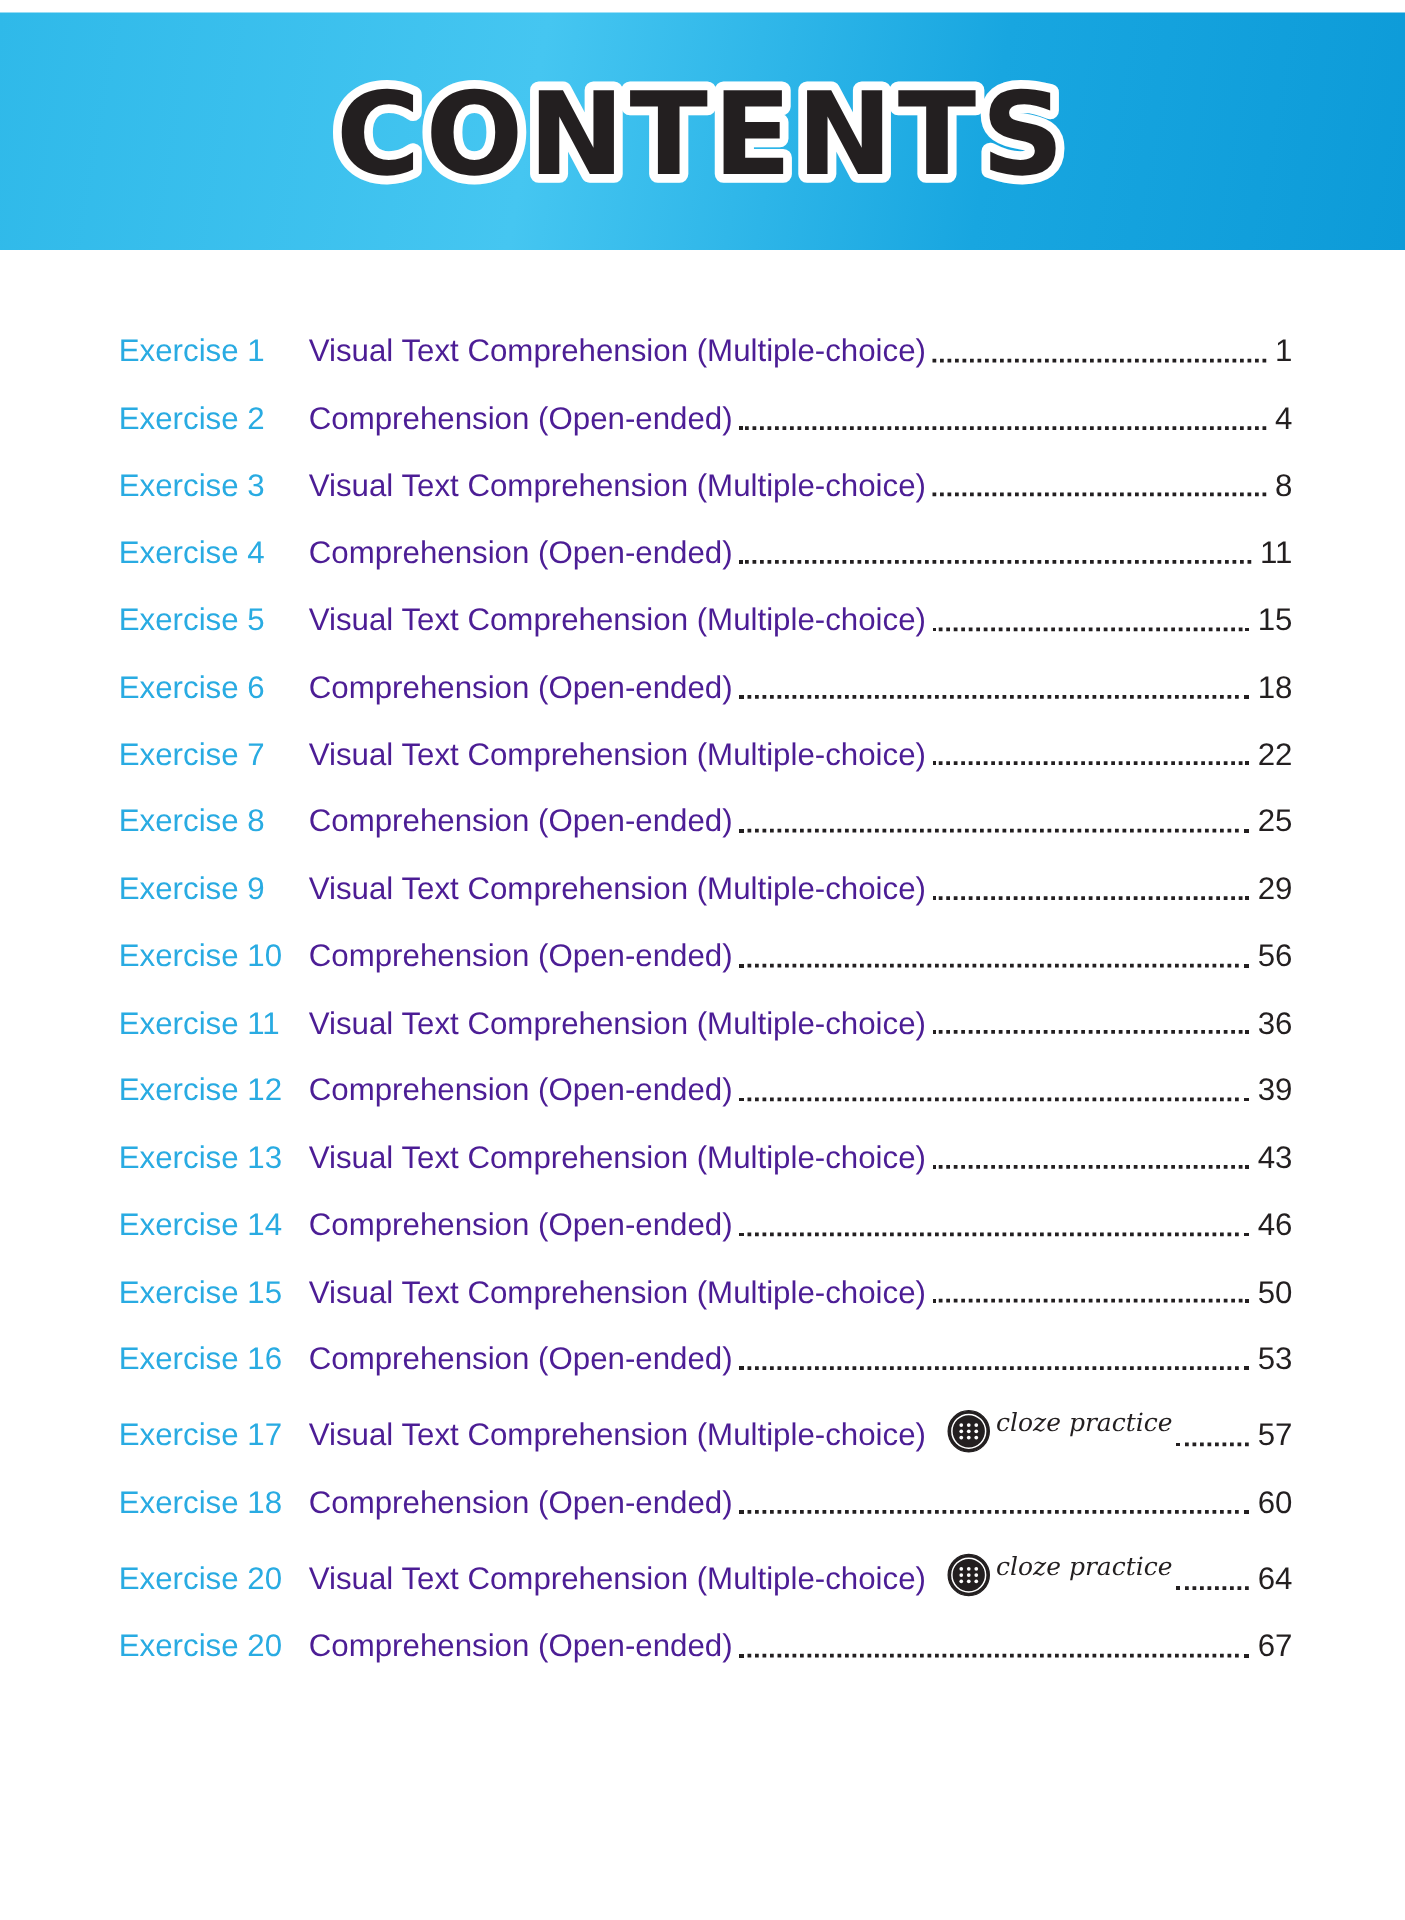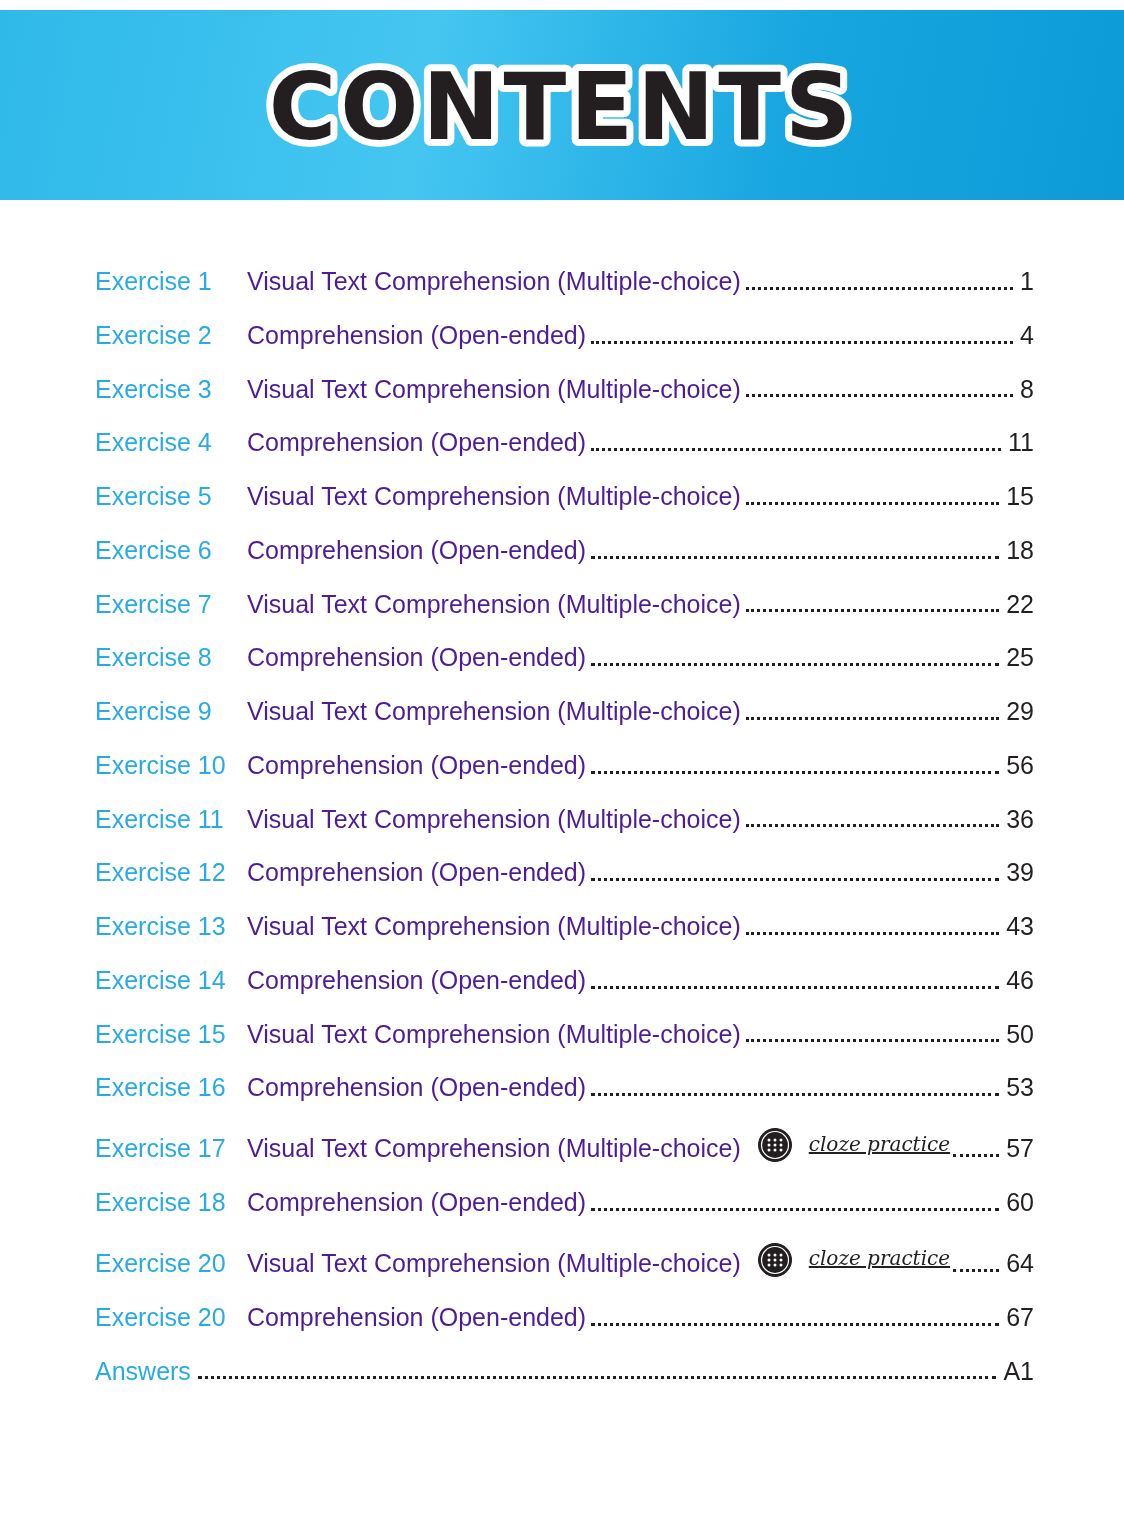--- a/index.html
+++ b/index.html
@@ -56,25 +56,24 @@
     margin:0 3px 6px 3px;
     height:0;
   }
   .pagenum{
     flex:0 0 auto;
     color:#231f20;
     padding-left:4px;
   }
   .badge{
     display:inline-flex;
-    align-items:center;
+    align-items:flex-start;
     margin-left:14px;
-    gap:16px;
+    gap:4px;
     flex:0 0 auto;
-    text-decoration:underline;
   }
   .badge-label{
     font-family:"DejaVu Serif", serif;
     font-style:italic;
     font-size:20px;
     color:#231f20;
     margin-bottom:2px;
   }
   .answers-row{margin-top:2px;}
   .answers-row .ex{flex:0 0 auto;padding-right:4px;}
@@ -278,20 +277,15 @@
     <span class="pagenum">64</span>
   </div>
 
   <div class="row">
     <span class="ex">Exercise 20</span>
     <span class="entry-title">Comprehension (Open-ended)</span>
 
     <span class="leader"></span>
     <span class="pagenum">67</span>
   </div>
-<div class="row answers-row">
-      <span class="ex">Answers</span>
-      <span class="leader"></span>
-      <span class="pagenum">A1</span>
-    </div>
   </main>
 
 </div>
 
 </body></html>

